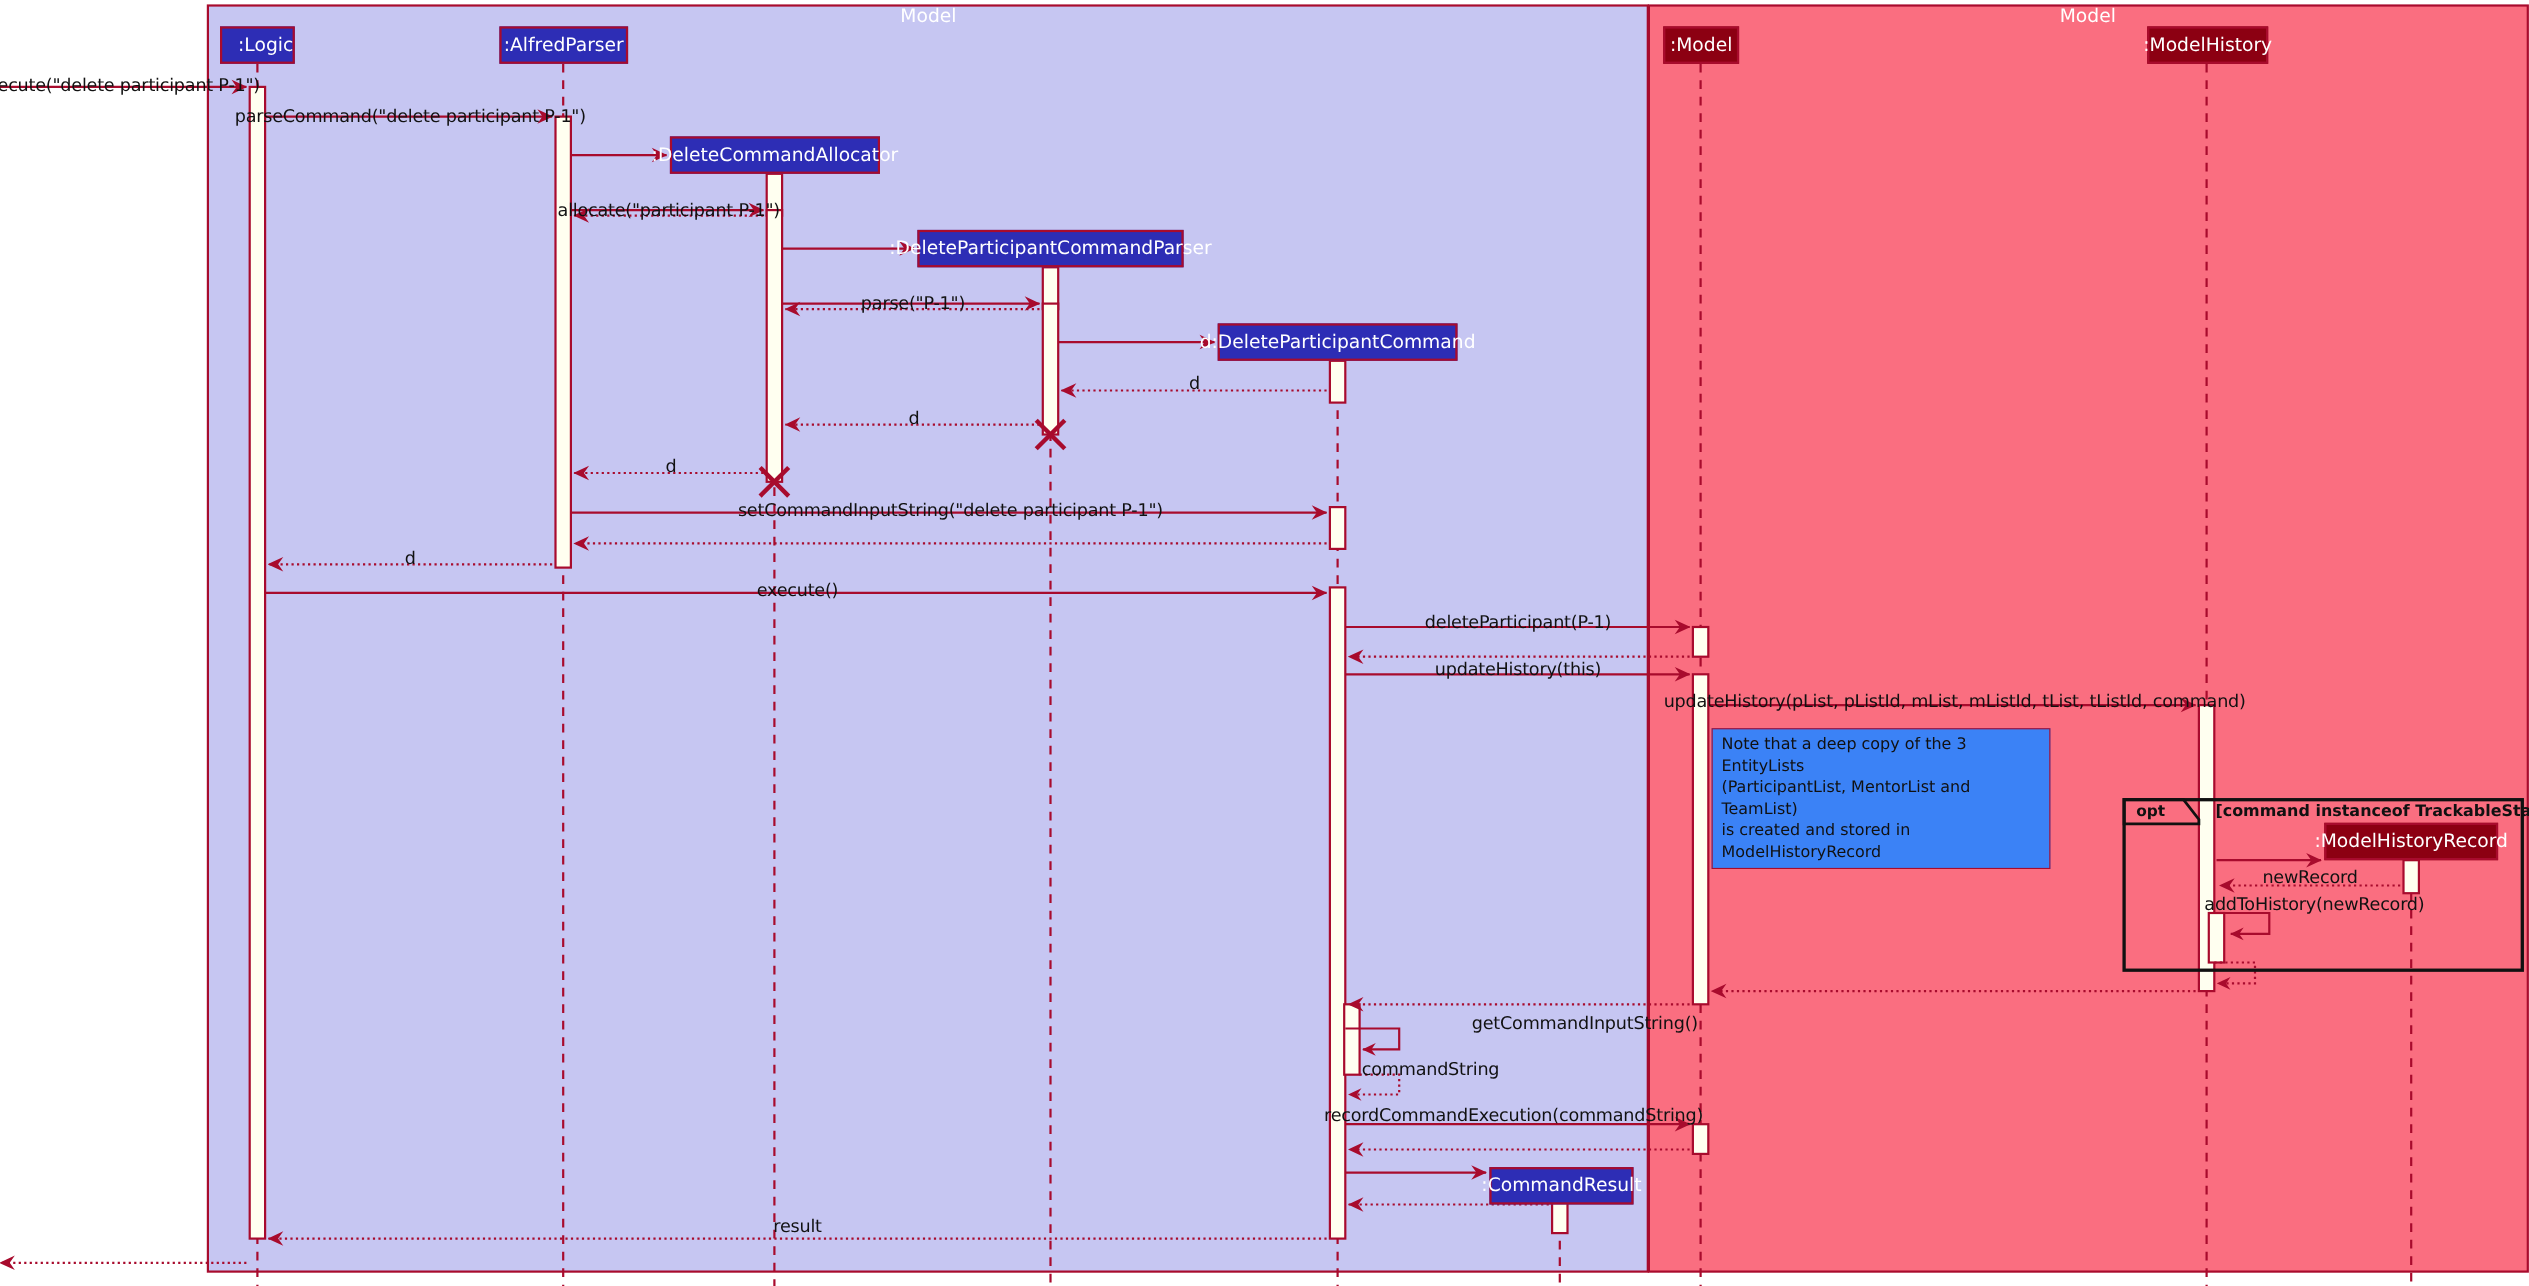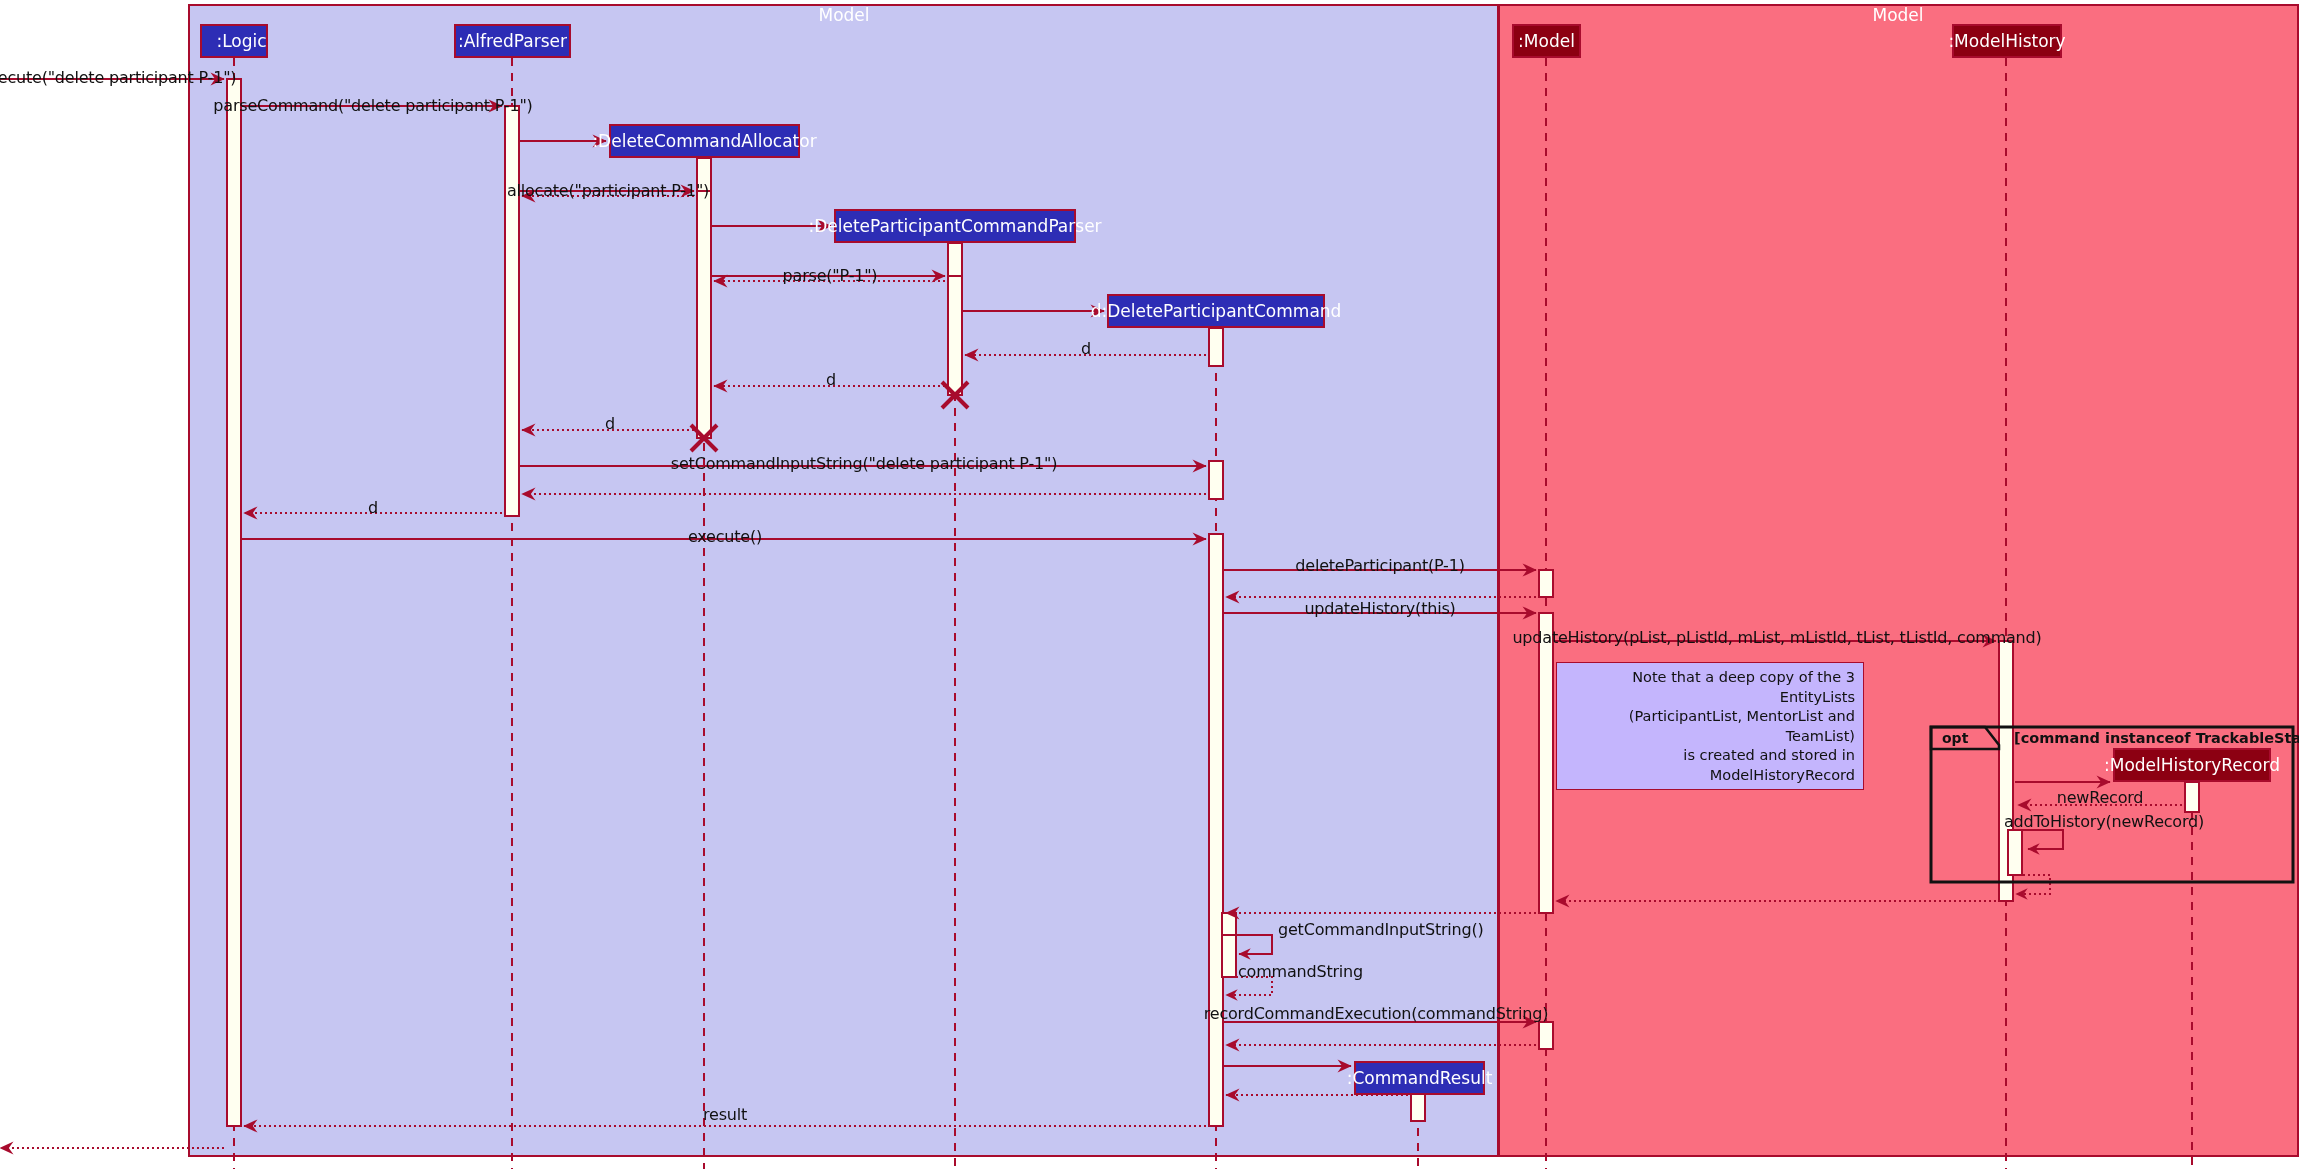--- a/index.html
+++ b/index.html
@@ -10,23 +10,23 @@
   .lbl{position:absolute;font-size:16px;color:#111111;white-space:nowrap;
        line-height:1;letter-spacing:-0.2px;}
   .lbl.ctr{transform:translateX(-50%);}
   .pbox{position:absolute;box-sizing:border-box;border:2px solid #a80b2d;
         color:#ffffff;font-size:17px;display:flex;align-items:center;
         justify-content:center;white-space:nowrap;padding:0 9px;line-height:1;}
   .pbox.logicp{background:#2d2db5;}
   .pbox.modelp{background:#8c0012;}
   .frame-title{position:absolute;color:#ffffff;font-size:17px;
        transform:translateX(-50%);white-space:nowrap;}
-  .note{position:absolute;box-sizing:border-box;background:#c4b5fd;
+  .note{position:absolute;box-sizing:border-box;background:#3b82f6;
         border:1px solid #a80b2d;font-size:14.5px;color:#111;
-        text-align:right;padding:5px 8px 4px 8px;line-height:1.35;}
+        text-align:left;padding:5px 8px 4px 8px;line-height:1.35;}
   .optlbl{position:absolute;font-size:14px;font-weight:bold;color:#111;}
   .optguard{position:absolute;font-size:14.5px;font-weight:bold;color:#111;white-space:nowrap;}
 </style>
 </head>
 <body>
 
 <div id="stage">
 
   <svg id="gfx" width="2299" height="1169">
     <defs>
@@ -177,21 +177,21 @@
   <div class="lbl ctr" style="left:831px;top:372px;">d</div>
   <div class="lbl ctr" style="left:610px;top:416px;">d</div>
   <div class="lbl ctr" style="left:864px;top:456px;">setCommandInputString("delete participant P-1")</div>
   <div class="lbl ctr" style="left:373px;top:500px;">d</div>
   <div class="lbl ctr" style="left:725px;top:529px;">execute()</div>
   <div class="lbl ctr" style="left:1380px;top:558px;">deleteParticipant(P-1)</div>
   <div class="lbl ctr" style="left:1380px;top:601px;">updateHistory(this)</div>
   <div class="lbl ctr" style="left:1777px;top:630px;">updateHistory(pList, pListId, mList, mListId, tList, tListId, command)</div>
   <div class="lbl ctr" style="left:2100px;top:790px;">newRecord</div>
   <div class="lbl ctr" style="left:2104px;top:814px;">addToHistory(newRecord)</div>
-  <div class="lbl" style="left:1238px;top:922px;padding-left:40px;">getCommandInputString()</div>
+  <div class="lbl" style="left:1298px;top:922px;padding-left:40px;">getCommandInputString()</div>
   <div class="lbl" style="left:1238px;top:964px;">commandString</div>
   <div class="lbl ctr" style="left:1376px;top:1006px;">recordCommandExecution(commandString)</div>
   <div class="lbl ctr" style="left:725px;top:1107px;">result</div>
 
   <div class="note" style="left:1556px;top:662px;width:308px;">
     <div>Note that a deep copy of the 3 EntityLists</div>
     <div>(ParticipantList, MentorList and TeamList)</div>
     <div>is created and stored in ModelHistoryRecord</div>
   </div>
 

